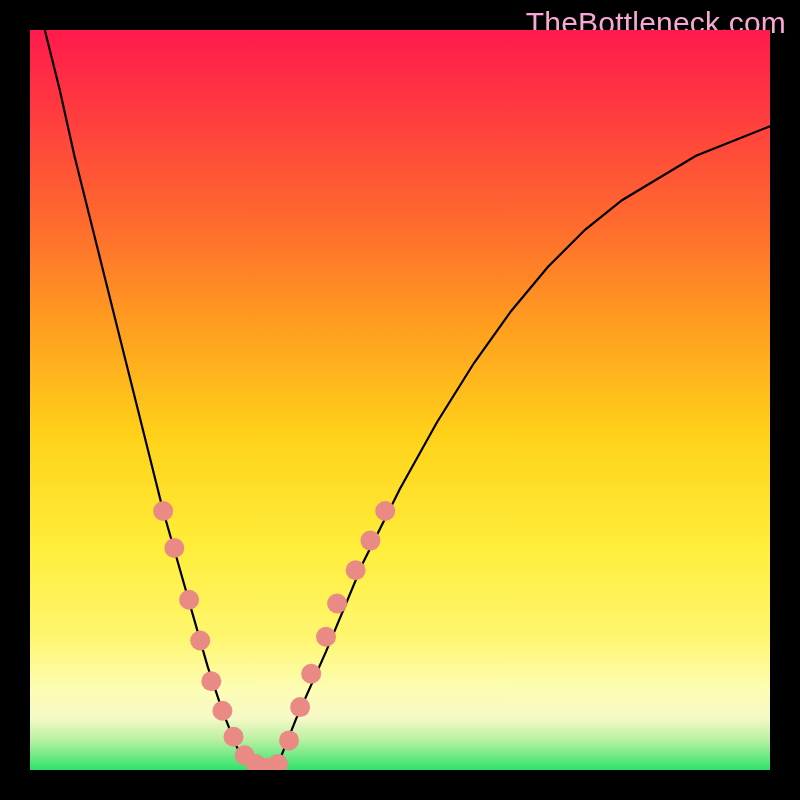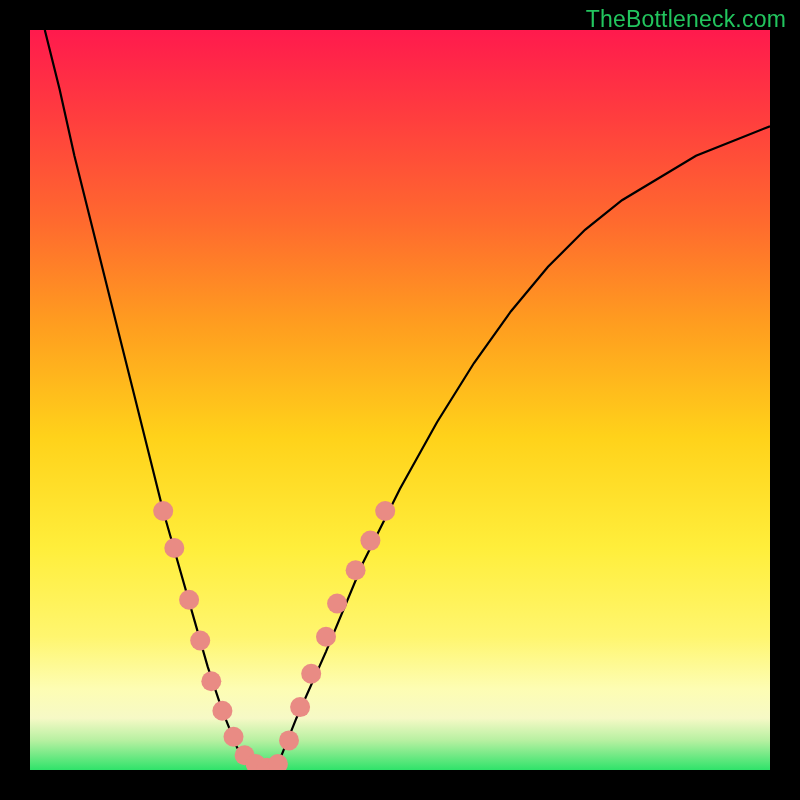--- a/index.html
+++ b/index.html
@@ -34,22 +34,22 @@
       #fdfdb3 89%,
       #f6f9c6 93%,
       #b7f0a1 96%,
       #2fe36a 100%
     );
   }
   .watermark {
     position: absolute;
     top: 6px;
     right: 14px;
-    color: #22c55e;
-    font-size: 23px;
+    color: #f9a8d4;
+    font-size: 30px;
     font-weight: 500;
     letter-spacing: 0.2px;
     user-select: none;
   }
   svg.curve {
     position: absolute;
     left: 0;
     top: 0;
     width: 740px;
     height: 740px;

